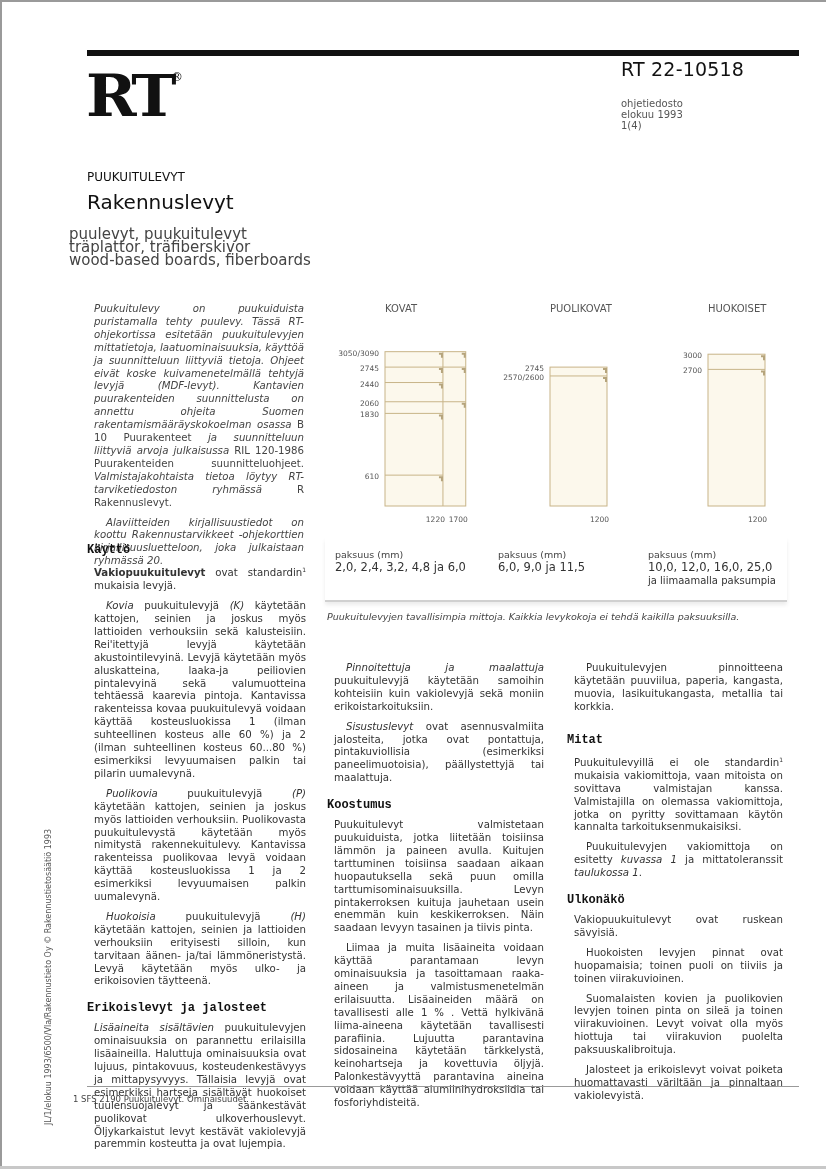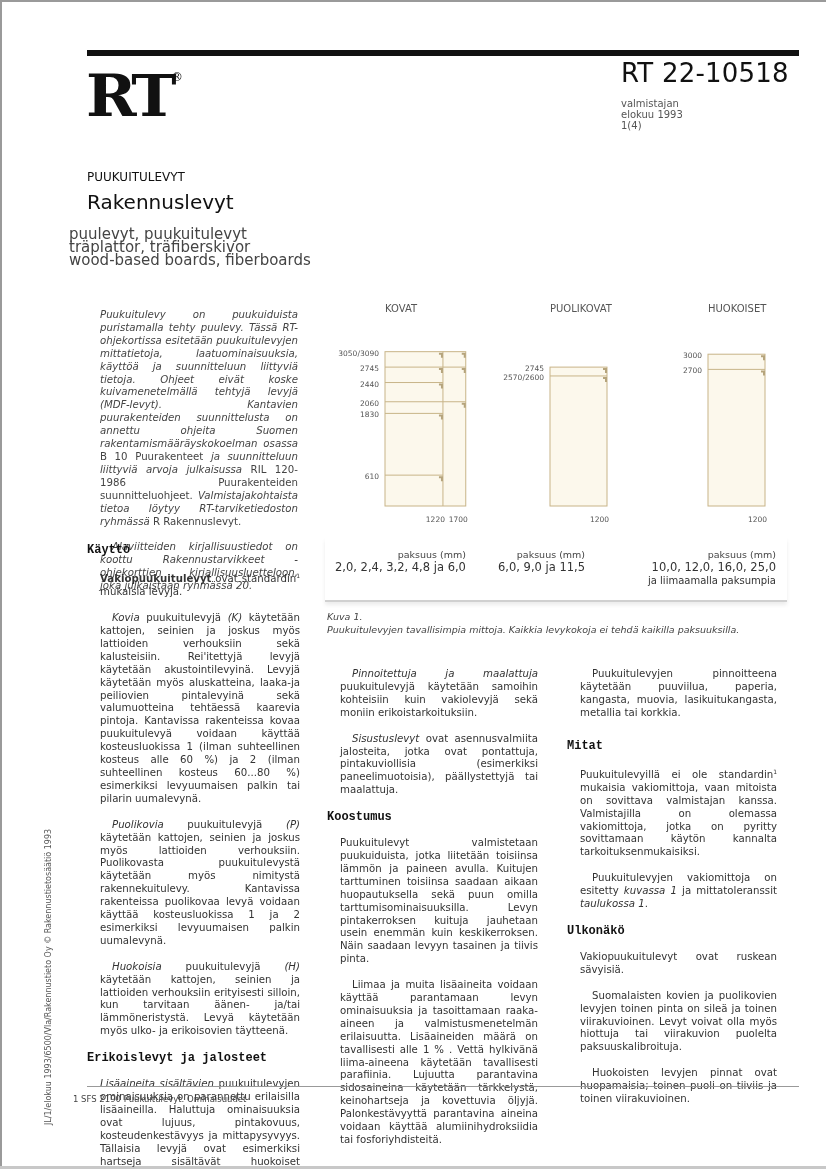--- a/index.html
+++ b/index.html
@@ -5,40 +5,40 @@
   html, body { margin:0; padding:0; }
   body { width:826px; height:1169px; background:#fff; position:relative; overflow:hidden;
          font-family:"DejaVu Sans", sans-serif; color:#2a2a2a; }
   .page-border-top { position:absolute; left:0; top:0; width:826px; height:2px; background:#9a9a9a; }
   .page-border-left { position:absolute; left:0; top:0; width:2px; height:1169px; background:#9a9a9a; }
   .page-border-bottom { position:absolute; left:0; top:1166px; width:826px; height:3px; background:#c8c8c8; }
   .top-rule { position:absolute; left:87px; top:50px; width:712px; height:6px; background:#111; }
   .logo { position:absolute; left:86px; top:66px; font-family:"DejaVu Serif", serif; font-weight:bold;
           font-size:58px; letter-spacing:-4px; color:#111; line-height:60px; transform:scaleX(1.05); transform-origin:left; }
   .logo-reg { position:absolute; left:171px; top:70px; font-size:12px; color:#111; }
-  .doc-code { position:absolute; left:621px; top:58px; font-size:26px; color:#111; font-family:"DejaVu Sans", sans-serif; letter-spacing:0.2px;}
+  .doc-code { position:absolute; left:621px; top:58px; font-size:19px; color:#111; font-family:"DejaVu Sans", sans-serif; letter-spacing:0.2px;}
   .doc-meta { position:absolute; left:621px; top:98px; font-size:10px; line-height:11px; color:#555; }
   .doc-title { position:absolute; left:87px; top:170px; font-size:12px; color:#111; }
   .doc-subtitle { position:absolute; left:87px; top:190px; font-size:20px; color:#111; }
   .keywords { position:absolute; left:69px; top:228px; font-size:15px; line-height:13px; color:#444; }
   .col { position:absolute; font-size:10.2px; line-height:12.9px; color:#333; text-align:justify; }
-  .col p { margin:13px; }
+  .col p { margin:7px; }
   .col p.ind { text-indent:12px; }
   .col h3 { font-size:12px; font-weight:bold; margin:0 0 4px 0; color:#111; font-family:Liberation Mono, monospace; }
   .col h3.gap { margin-top:14px; }
   .intro { left:87px; top:296px; width:224px; font-style:italic; color:#444; }
   .intro .up { font-style:normal; }
   .c1 { left:87px; top:544px; width:226px; }
   .c2 { left:327px; top:655px; width:224px; }
   .c3 { left:567px; top:655px; width:223px; }
   em { font-style:italic; }
   .fig { position:absolute; left:325px; top:290px; width:460px; height:315px; }
   .fig-shadow { position:absolute; left:325px; top:538px; width:462px; height:62px;
        border-bottom:2px solid #d0d0d0; box-shadow:0 3px 4px rgba(0,0,0,0.08); }
-  .thick-block { position:absolute; font-size:10px; color:#444; line-height:13px;text-align:right; }
+  .thick-block { position:absolute; font-size:10px; color:#444; line-height:13px; }
   .thick-block .lbl { font-size:9.5px; }
   .thick-block .val { font-size:11.5px; color:#333; }
   .caption { position:absolute; left:327px; top:610px; font-size:9.5px; line-height:13px; font-style:italic; color:#444; }
   .bottom-rule { position:absolute; left:87px; top:1086px; width:712px; height:1px; background:#999; }
   .footnote { position:absolute; left:73px; top:1094px; font-size:8.5px; color:#444; }
   .side-text { position:absolute; left:44px; top:1125px; transform:rotate(-90deg); transform-origin:left top;
                font-size:8px; color:#555; white-space:nowrap; }
   svg text { font-family:"DejaVu Sans", sans-serif; }
 </style>
 </head>
@@ -46,21 +46,21 @@
 
 <div class="page-border-top"></div>
 <div class="page-border-left"></div>
 <div class="page-border-bottom"></div>
 
 <div class="top-rule"></div>
 <div class="logo">RT</div>
 <div class="logo-reg">®</div>
 <div class="doc-code">RT 22-10518</div>
 <div class="doc-meta">
-  <div>valmistajan</div>
+  <div>ohjetiedosto</div>
   <div>elokuu 1993</div>
   <div>1(4)</div>
 </div>
 
 <div class="doc-title">PUUKUITULEVYT</div>
 <div class="doc-subtitle">Rakennuslevyt</div>
 <div class="keywords">
   <div>puulevyt, puukuitulevyt</div>
   <div>träplattor, träfiberskivor</div>
   <div>wood-based boards, fiberboards</div>
@@ -123,21 +123,20 @@
   <div class="lbl">paksuus (mm)</div>
   <div class="val">6,0, 9,0 ja 11,5</div>
 </div>
 <div class="thick-block" style="left:648px;top:548px;">
   <div class="lbl">paksuus (mm)</div>
   <div class="val">10,0, 12,0, 16,0, 25,0</div>
   <div class="val" style="font-size:10px;">ja liimaamalla paksumpia</div>
 </div>
 
 <div class="caption">
-  <div>Kuva 1.</div>
   <div>Puukuitulevyjen tavallisimpia mittoja. Kaikkia levykokoja ei tehdä kaikilla paksuuksilla.</div>
 </div>
 
 <div class="col c1">
   <h3>Käyttö</h3>
   <p><b>Vakiopuukuitulevyt</b><span> ovat standardin</span><sup style="font-size:6px">1</sup><span> mukaisia levyjä.</span></p>
   <p class="ind"><em>Kovia</em><span> puukuitulevyjä </span><em>(K)</em><span> käytetään kattojen, seinien ja joskus myös lattioiden verhouksiin sekä kalusteisiin. Rei'itettyjä levyjä käytetään akustointilevyinä. Levyjä käytetään myös aluskatteina, laaka-ja peiliovien pintalevyinä sekä valumuotteina tehtäessä kaarevia pintoja. Kantavissa rakenteissa kovaa puukuitulevyä voidaan käyttää kosteusluokissa 1 (ilman suhteellinen kosteus alle 60 %) ja 2 (ilman suhteellinen kosteus 60...80 %) esimerkiksi levyuumaisen palkin tai pilarin uumalevynä.</span></p>
   <p class="ind"><em>Puolikovia</em><span> puukuitulevyjä </span><em>(P)</em><span> käytetään kattojen, seinien ja joskus myös lattioiden verhouksiin. Puolikovasta puukuitulevystä käytetään myös nimitystä rakennekuitulevy. Kantavissa rakenteissa puolikovaa levyä voidaan käyttää kosteusluokissa 1 ja 2 esimerkiksi levyuumaisen palkin uumalevynä.</span></p>
   <p class="ind"><em>Huokoisia</em><span> puukuitulevyjä </span><em>(H)</em><span> käytetään kattojen, seinien ja lattioiden verhouksiin erityisesti silloin, kun tarvitaan äänen- ja/tai lämmöneristystä. Levyä käytetään myös ulko- ja erikoisovien täytteenä.</span></p>
   <h3 class="gap">Erikoislevyt ja jalosteet</h3>
@@ -152,19 +151,20 @@
   <p class="ind">Liimaa ja muita lisäaineita voidaan käyttää parantamaan levyn ominaisuuksia ja tasoittamaan raaka-aineen ja valmistusmenetelmän erilaisuutta. Lisäaineiden määrä on tavallisesti alle 1 % . Vettä hylkivänä liima-aineena käytetään tavallisesti parafiinia. Lujuutta parantavina sidosaineina käytetään tärkkelystä, keinohartseja ja kovettuvia öljyjä. Palonkestävyyttä parantavina aineina voidaan käyttää alumiinihydroksiidia tai fosforiyhdisteitä.</p>
 </div>
 
 <div class="col c3">
   <p class="ind">Puukuitulevyjen pinnoitteena käytetään puuviilua, paperia, kangasta, muovia, lasikuitukangasta, metallia tai korkkia.</p>
   <h3 class="gap" style="margin-top:20px">Mitat</h3>
   <p><span>Puukuitulevyillä ei ole standardin</span><sup style="font-size:6px">1</sup><span> mukaisia vakiomittoja, vaan mitoista on sovittava valmistajan kanssa. Valmistajilla on olemassa vakiomittoja, jotka on pyritty sovittamaan käytön kannalta tarkoituksenmukaisiksi.</span></p>
   <p class="ind"><span>Puukuitulevyjen vakiomittoja on esitetty </span><em>kuvassa 1</em><span> ja mittatoleranssit </span><em>taulukossa 1</em><span>.</span></p>
   <h3 class="gap" style="">Ulkonäkö</h3>
   <p>Vakiopuukuitulevyt ovat ruskean sävyisiä.</p>
+  <p class="ind">Huokoisten levyjen pinnat ovat huopamaisia; toinen puoli on tiiviis ja toinen viirakuvioinen.</p>
   <p class="ind">Suomalaisten kovien ja puolikovien levyjen toinen pinta on sileä ja toinen viirakuvioinen. Levyt voivat olla myös hiottuja tai viirakuvion puolelta paksuuskalibroituja.</p>
-  <p class="ind">Huokoisten levyjen pinnat ovat huopamaisia; toinen puoli on tiiviis ja toinen viirakuvioinen.</p>
+  <p class="ind">Jalosteet ja erikoislevyt voivat poiketa huomattavasti väriltään ja pinnaltaan vakiolevyistä.</p>
 </div>
 
 <div class="bottom-rule"></div>
 <div class="footnote">1 SFS 2190 Puukuitulevyt. Ominaisuudet</div>
 <div class="side-text">JL/1/elokuu 1993/6500/Vla/Rakennustieto Oy   ©  Rakennustietosäätiö 1993</div>
 
 </body></html>

